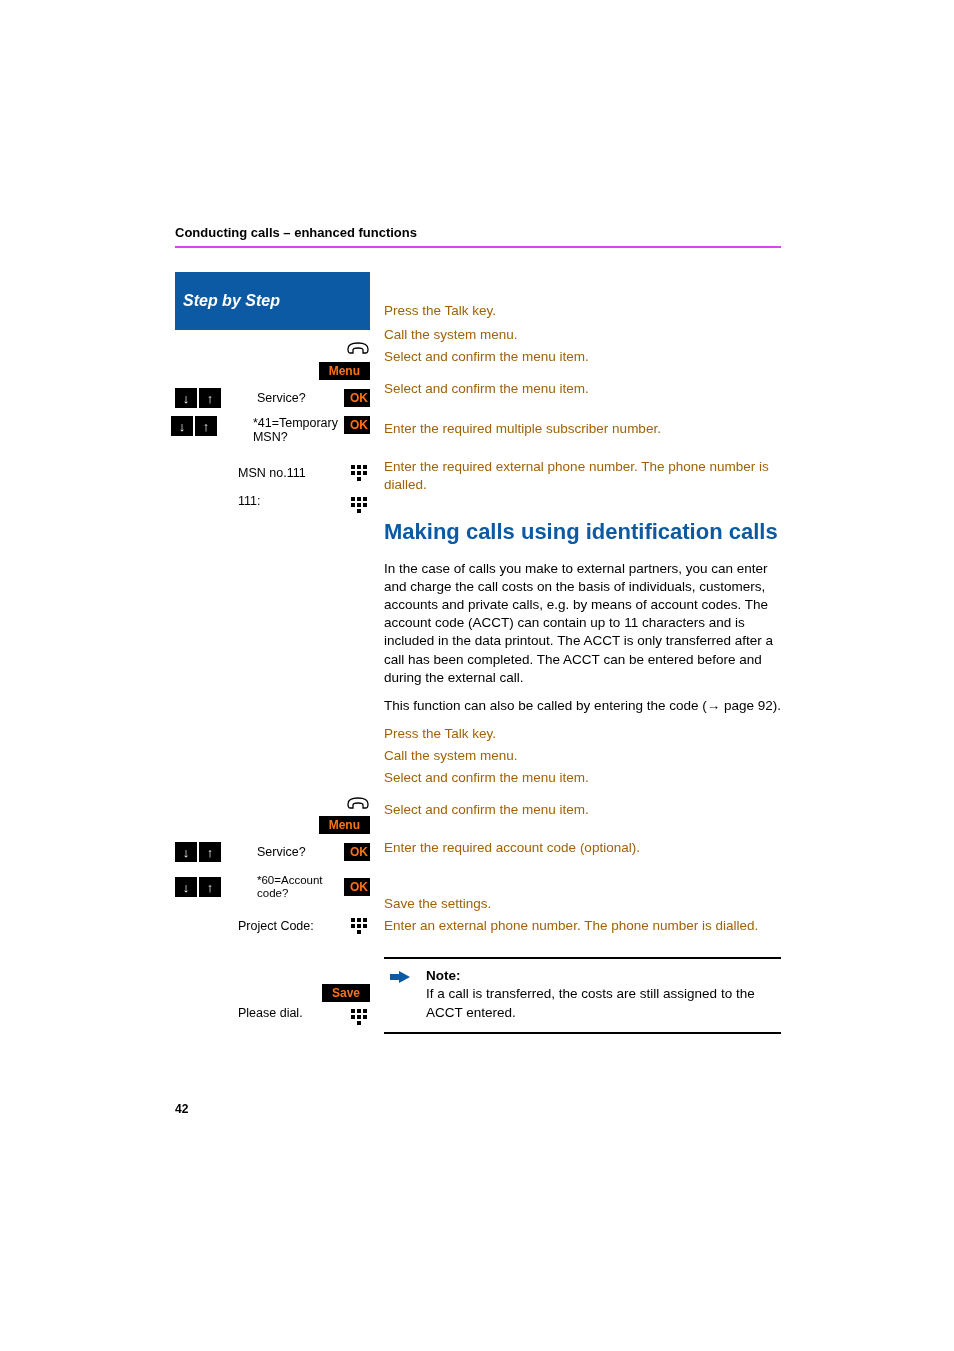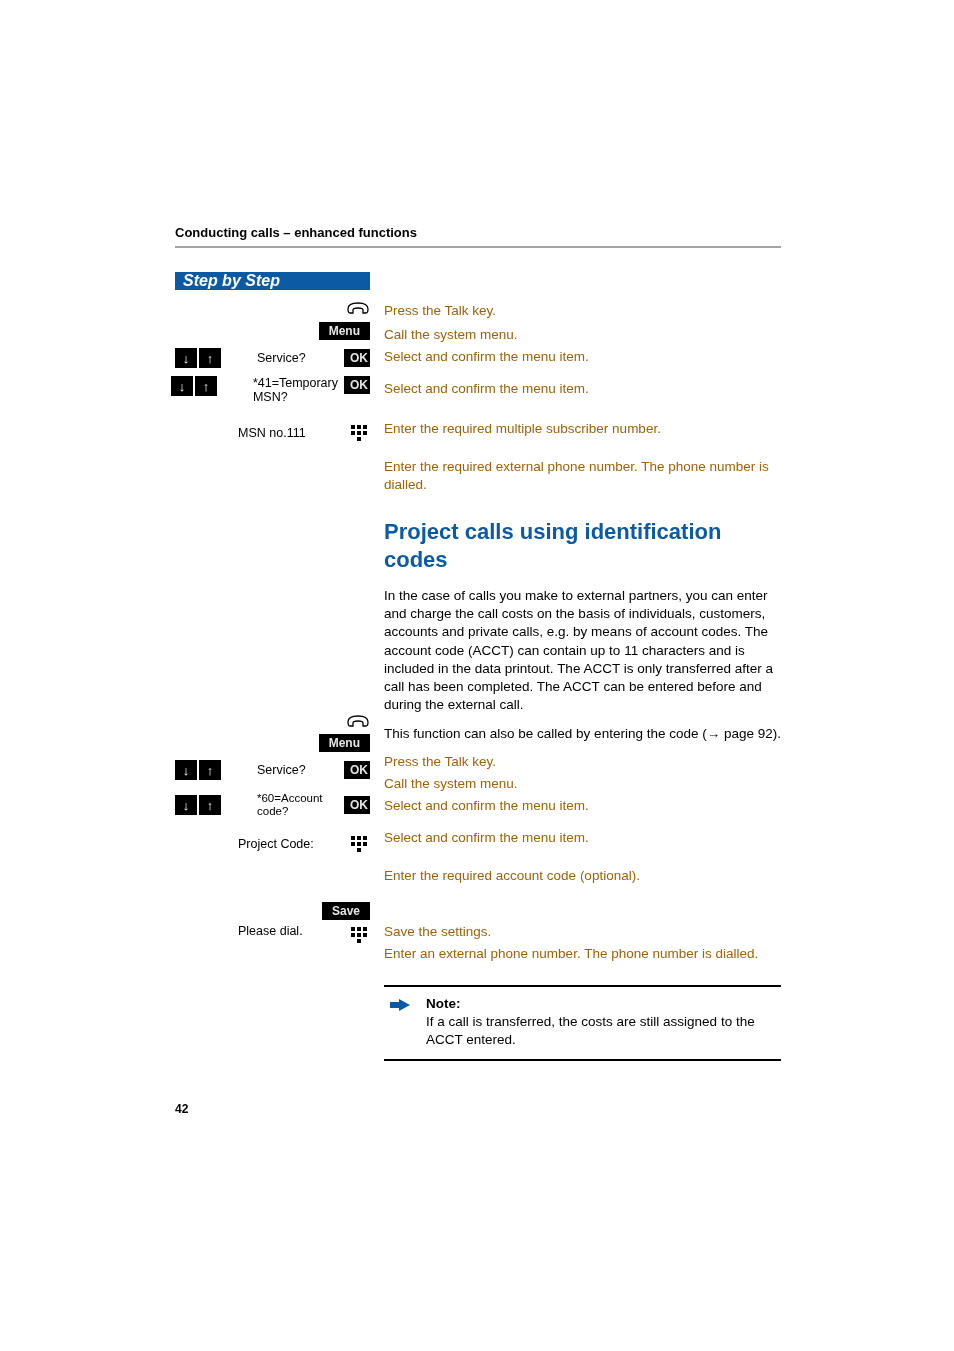--- a/index.html
+++ b/index.html
@@ -7,21 +7,21 @@
   .page {
     position: relative;
     width: 954px;
     height: 1351px;
     padding: 225px 175px 0 175px;
   }
   .running-header {
     font-size: 13px;
     font-weight: bold;
     color: #000;
-    border-bottom: 2px solid #a3a3a3;
+    border-bottom: 2px solid #d946ef;
     padding-bottom: 6px;
     width: 606px;
     margin-bottom: 24px;
   }
   .columns {
     display: flex;
     width: 606px;
   }
   .left-col {
     width: 195px;
@@ -29,21 +29,21 @@
   }
   .right-col {
     flex: 1;
     padding-left: 14px;
   }
   .sbs-banner {
     background: #0b5aa3;
     color: #fff;
     font-weight: bold;
     font-style: italic;
-    padding: 0 8px;
+    padding: 20px 8px;
     font-size: 16px;
     width: 195px;
   }
   .right-text {
     font-size: 13.5px;
     line-height: 1.35;
     color: #a16207;
   }
   .h2 {
     color: #0b5aa3;
@@ -73,21 +73,21 @@
     color: #fff; font-size: 13px; font-weight: bold;
   }
   .arrows-pair { display: flex; gap: 2px; }
   .menu-label {
     width: 104px; text-align: left;
     font-size: 12.5px; color: #000;
     line-height: 1.15;
     margin-left: 30px;
   }
   .btn-black {
-    background: #000; color: #e5e5e5;
+    background: #000; color: #f97316;
     font-size: 12px; font-weight: bold;
     padding: 2px 6px;
     min-width: 26px;
     text-align: center;
   }
   .btn-black.wide { min-width: 46px; padding: 2px 10px; }
   .icon-talk {
     width: 24px; height: 20px;
     display: inline-flex; align-items: center; justify-content: center;
   }
@@ -164,20 +164,36 @@
                 <rect x="8" y="2" width="4" height="4"></rect>
                 <rect x="14" y="2" width="4" height="4"></rect>
                 <rect x="2" y="8" width="4" height="4"></rect>
                 <rect x="8" y="8" width="4" height="4"></rect>
                 <rect x="14" y="8" width="4" height="4"></rect>
                 <rect x="8" y="14" width="4" height="4"></rect>
               </g>
             </svg>
         </span>
       </div>
+      <div class="left-step tall" style="height:42px;">
+        <span class="menu-label">111:</span>
+        <span class="icon-keypad">
+          <svg width="20" height="20" viewBox="0 0 20 20">
+              <g fill="#000">
+                <rect x="2" y="2" width="4" height="4"></rect>
+                <rect x="8" y="2" width="4" height="4"></rect>
+                <rect x="14" y="2" width="4" height="4"></rect>
+                <rect x="2" y="8" width="4" height="4"></rect>
+                <rect x="8" y="8" width="4" height="4"></rect>
+                <rect x="14" y="8" width="4" height="4"></rect>
+                <rect x="8" y="14" width="4" height="4"></rect>
+              </g>
+            </svg>
+        </span>
+      </div>
 
       <div style="height:258px;"></div>
 
       <div class="left-step" style="height:22px;">
         <span class="icon-talk">
           <svg width="24" height="18" viewBox="0 0 24 18">
               <path d="M4 14 Q2 14 2 10 Q2 4 12 4 Q22 4 22 10 Q22 14 20 14 L17 14 L17 11 Q17 9 12 9 Q7 9 7 11 L7 14 Z" fill="none" stroke="#000" stroke-width="1.3"></path>
             </svg>
         </span>
       </div>
@@ -239,21 +255,21 @@
 
     <div class="right-col">
       <div style="height:30px;"></div>
       <div class="right-text" style="height:24px;">Press the Talk key.</div>
       <div class="right-text" style="height:22px;">Call the system menu.</div>
       <div class="right-text" style="height:32px;">Select and confirm the menu item.</div>
       <div class="right-text" style="height:40px;">Select and confirm the menu item.</div>
       <div class="right-text" style="height:38px;">Enter the required multiple subscriber number.</div>
       <div class="right-text" style="height:42px;">Enter the required external phone number. The phone number is dialled.</div>
 
-      <h2 class="h2">Project calls using identification codes</h2>
+      <h2 class="h2">Making calls using identification calls</h2>
 
       <p class="para">In the case of calls you make to external partners, you can enter and charge the call costs on the basis of individuals, customers, accounts and private calls, e.g.  by means of account codes. The account code (ACCT) can contain up to 11 characters and is included in the data printout. The ACCT is only transferred after a call has been completed. The ACCT can be entered before and during the external call.</p>
       <p class="para">
         <span>This function can also be called by entering the code (</span><span>→</span><span> page 92).</span>
       </p>
 
       <div class="right-text" style="height:22px;">Press the Talk key.</div>
       <div class="right-text" style="height:22px;">Call the system menu.</div>
       <div class="right-text" style="height:32px;">Select and confirm the menu item.</div>
       <div class="right-text" style="height:38px;">Select and confirm the menu item.</div>

